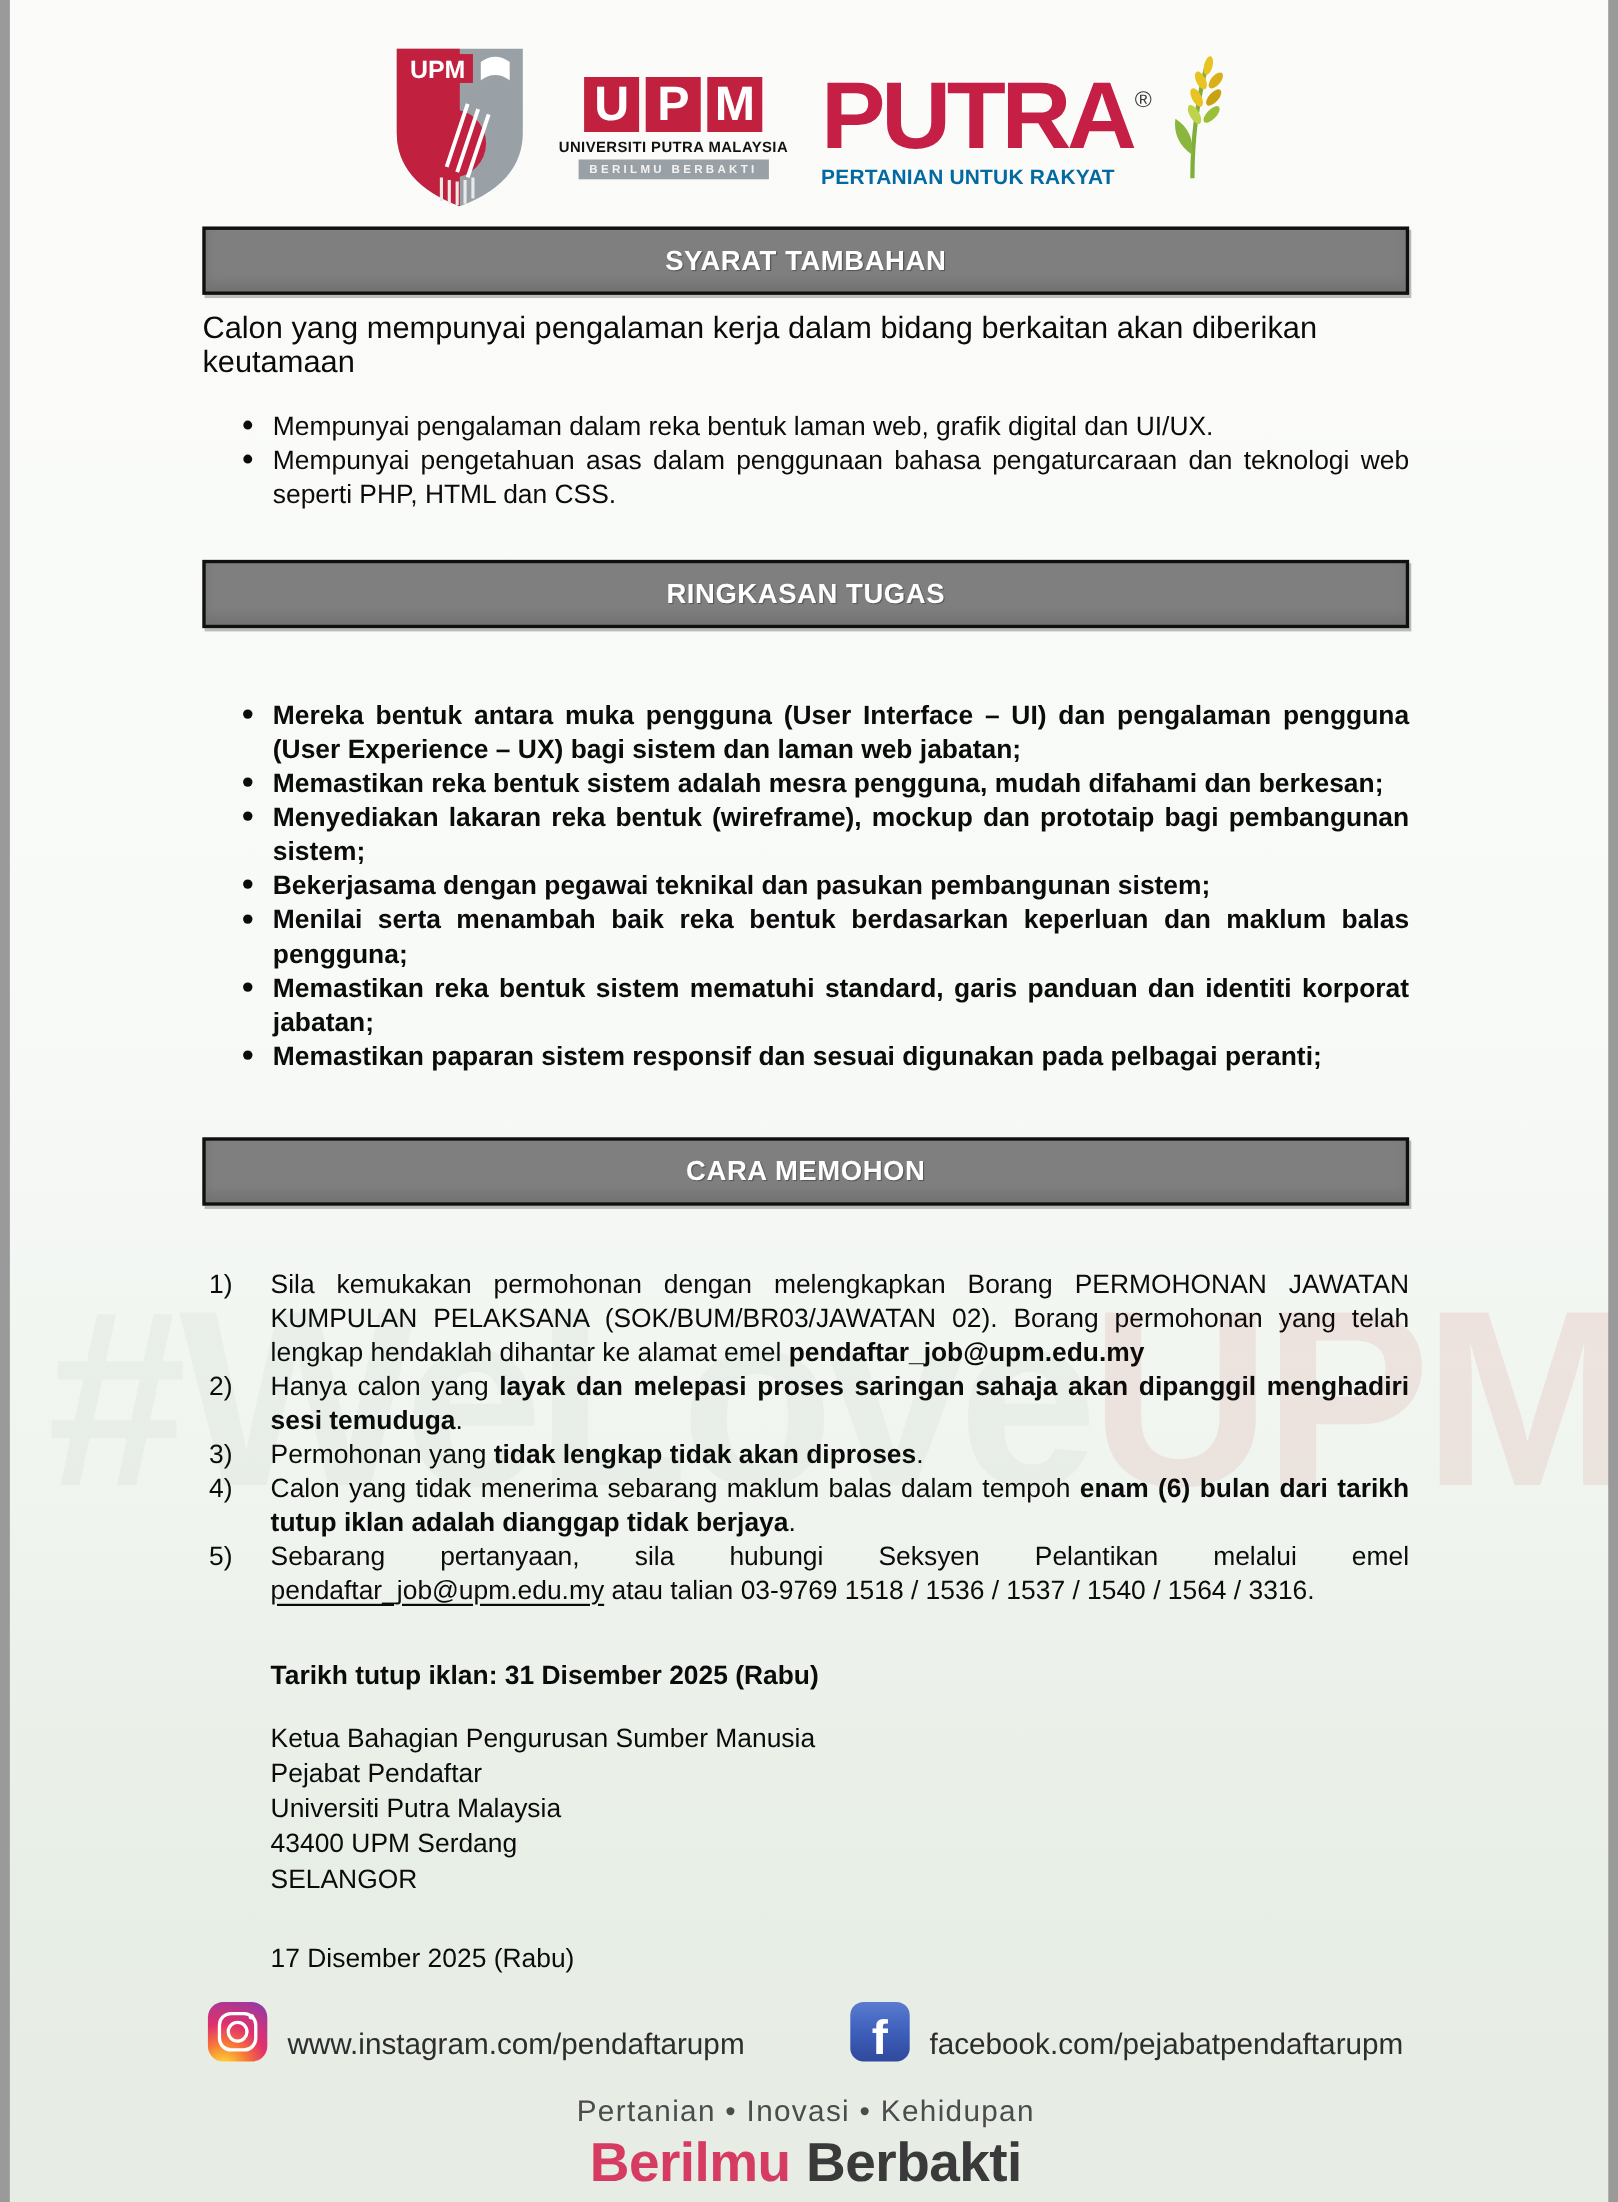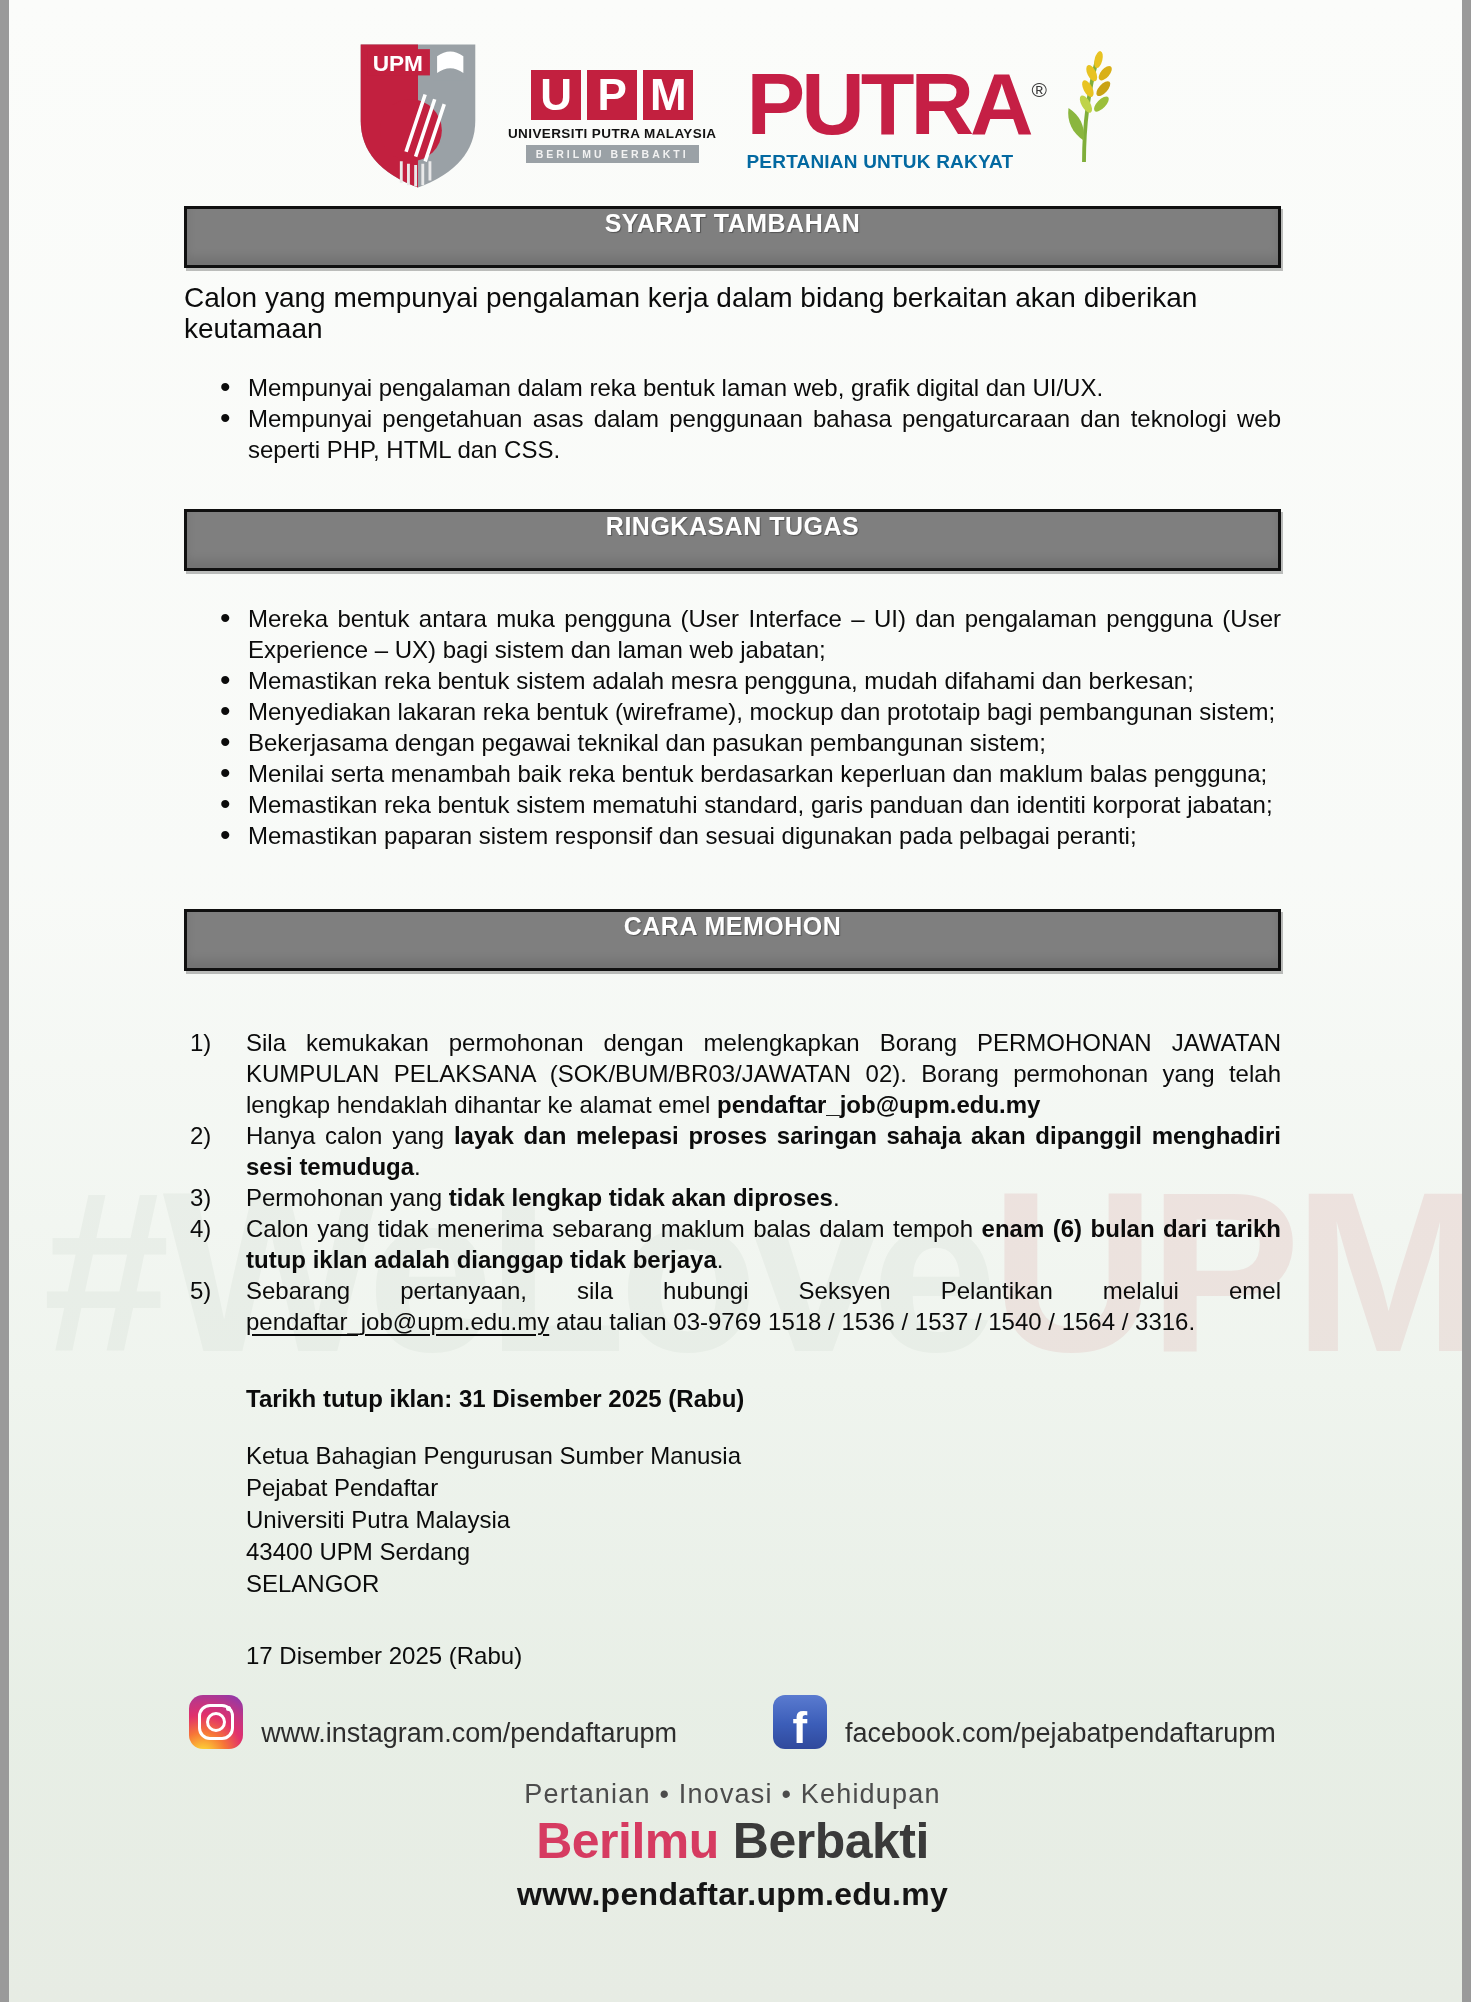--- a/index.html
+++ b/index.html
@@ -23,33 +23,33 @@
   .upm-uni{margin-top:6px;font-size:13.5px;font-weight:bold;color:#121212;letter-spacing:.4px;white-space:nowrap;}
   .upm-gbar{margin-top:4px;background:#9aa1a6;color:#f2f2f2;font-size:10.5px;font-weight:bold;letter-spacing:3px;
     padding:3px 10px;white-space:nowrap;}
   .putra{position:relative;margin-top:26px;padding-right:60px;}
   .putra-title{font-size:88px;font-weight:bold;color:#c51f45;letter-spacing:-4px;line-height:.85;transform:scaleY(.98);}
   .putra-reg{font-size:21px;color:#3a3a3a;vertical-align:38px;letter-spacing:0;margin-left:2px;font-weight:normal;}
   .putra-sub{margin-top:8px;font-size:19px;font-weight:bold;color:#0369a1;letter-spacing:.2px;white-space:nowrap;}
   .wheat{position:absolute;right:-6px;top:-20px;}
 
   
-  .bar{height:56px;background:#7f7f7f;border:3px solid #101010;display:flex;align-items:flex-start;justify-content:center;
+  .bar{height:56px;background:#7f7f7f;border:3px solid #101010;display:flex;align-items:center;justify-content:center;
     box-shadow:inset 0 -8px 10px rgba(0,0,0,.10), 2px 3px 0 rgba(0,0,0,.25);}
   .bar-title{color:#fff;font-weight:bold;font-size:25px;letter-spacing:.5px;text-shadow:1px 1px 1px rgba(0,0,0,.35);}
   .bar1{margin-top:12px;}
   .bar2{margin-top:44px;}
   .bar3{margin-top:58px;}
 
   
   .intro{margin:14px 0 0;font-size:28px;line-height:31px;}
   ul.dots{list-style:none;margin:28px 0 0;padding:0;}
   ul.dots li{position:relative;padding-left:64px;text-align:justify;line-height:31px;font-size:24px;}
   ul.dots li::before{content:"\2022";position:absolute;left:36px;top:-1px;font-size:30px;}
-  ul.tugas{margin-top:32px;}
+  ul.tugas{margin-top:64px;font-weight:bold;}
   ol.cara{list-style:none;margin:56px 0 0;padding:0;counter-reset:none;}
   ol.cara li{position:relative;padding-left:62px;text-align:justify;line-height:31px;font-size:24px;}
   ol.cara .num{position:absolute;left:6px;top:0;}
   .seg-b{font-weight:bold;}
   .seg-u{text-decoration:underline;text-decoration-thickness:2px;text-underline-offset:4px;}
 
   .closing{margin-left:62px;font-size:24px;}
   .deadline{margin-top:46px;font-weight:bold;line-height:31px;}
   .address{margin-top:26px;line-height:32px;}
   .date-line{margin-top:40px;line-height:31px;}

